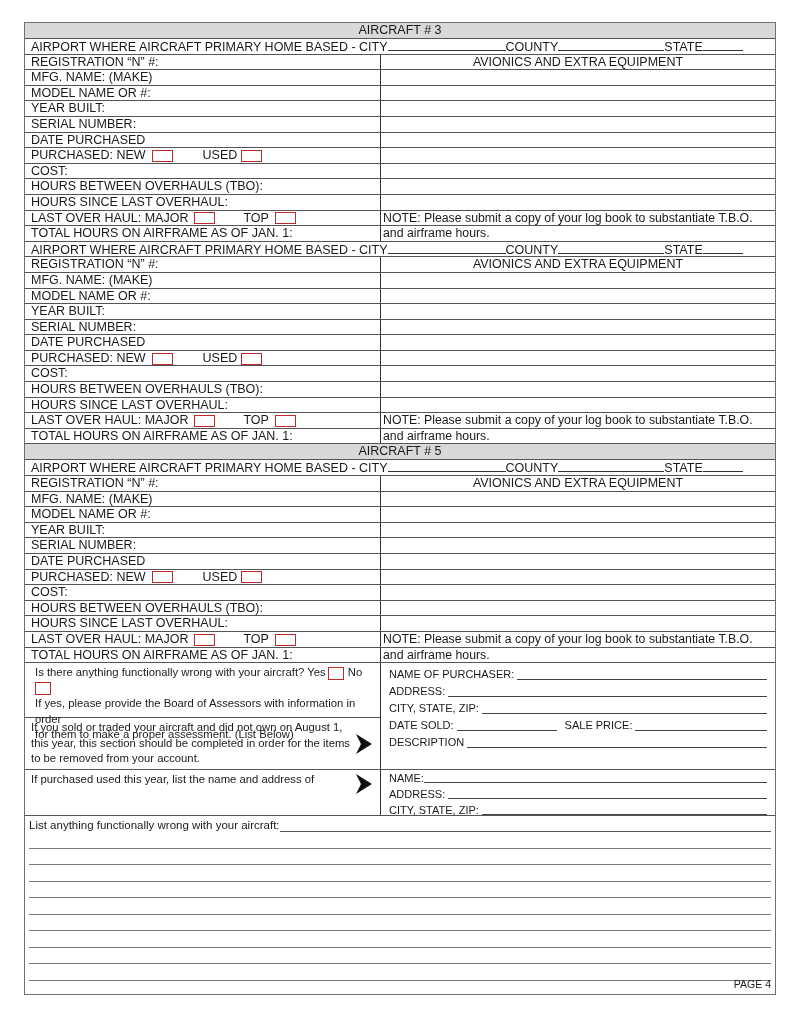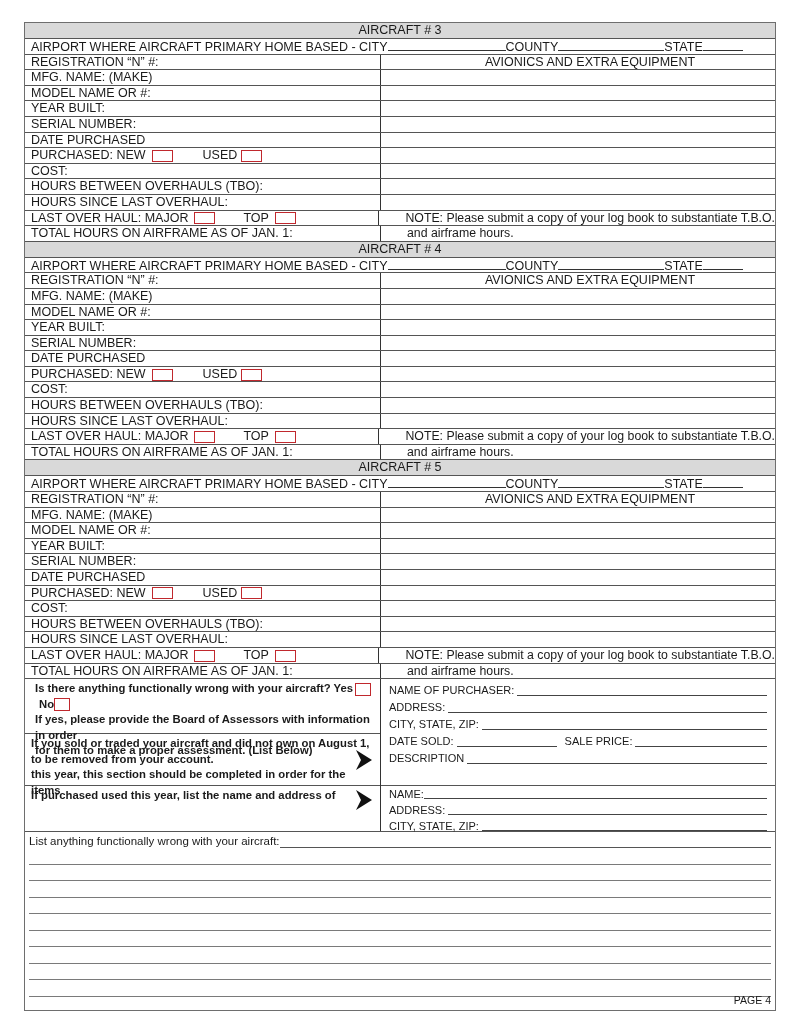--- a/index.html
+++ b/index.html
@@ -1,28 +1,28 @@
 <!DOCTYPE html>
 <html><head>
 <meta charset="utf-8">
 <style>
   html, body { margin: 0; padding: 0; background: #ffffff; }
   body { width: 800px; height: 1035px; position: relative; font-family: "Liberation Sans", sans-serif; color: #1a1a1a; overflow: hidden; }
   .page { position: absolute; left: 24px; top: 22px; width: 752px; border: 1.5px solid #6e6e6e; box-sizing: border-box; }
   .section-head { height: 15px; background: #d9d9d9; border-bottom: 1px solid #555; text-align: center; font-size: 12.5px; line-height: 15px; }
   .row { display: flex; height: 15.6px; border-bottom: 1px solid #555; font-size: 12.5px; line-height: 15.6px; box-sizing: border-box; justify-content: center; }
   .row .l { width: 356px; padding-left: 6px; border-right: 1px solid #333; white-space: nowrap; position: relative; box-sizing: border-box; }
-  .row .r { flex: 1; padding-left: 2px; white-space: nowrap; box-sizing: border-box; margin-left: 24px; }
+  .row .r { flex: 1; padding-left: 2px; white-space: nowrap; box-sizing: border-box; }
   .row.full .l { width: 100%; border-right: none; }
   .uline { display: inline-block; border-bottom: 1px solid #333; height: 11px; vertical-align: baseline; }
   .cb { display: inline-block; width: 21px; height: 12px; border: 1.5px solid #c0282d; box-sizing: border-box; vertical-align: middle; margin-left: 6px; background: #fff; cursor: pointer; }
   .center { text-align: center; padding-left: 0 !important; }
   .note { font-size: 12.3px; }
   .lower { display: flex; border-bottom: 1px solid #555; }
-  .lower .l { width: 356px; border-right: 1px solid #333; box-sizing: border-box; font-weight: bold; }
+  .lower .l { width: 356px; border-right: 1px solid #333; box-sizing: border-box; }
   .lower .r { flex: 1; box-sizing: border-box; }
   .blk { border-bottom: 1px solid #555; padding: 2px 6px; font-size: 11.3px; line-height: 15.5px; position: relative; box-sizing: border-box; }
   .blk:last-child { border-bottom: none; }
   .rblk { border-bottom: 1px solid #555; padding: 2px 8px; font-size: 11px; line-height: 17px; box-sizing: border-box; }
   .rblk:last-child { border-bottom: none; }
   .fline { display: flex; align-items: flex-end; white-space: nowrap; }
   .fline .fill { flex: 1; border-bottom: 1px solid #444; margin-left: 3px; height: 12px; margin-bottom: 3px; }
   .arrow { position: absolute; right: 8px; width: 16px; height: 20px; }
   .list-area { padding: 2px 4px 0 4px; height: 176px; position: relative; }
   .list-head { font-size: 11.5px; line-height: 14px; display: flex; align-items: flex-end; }
@@ -86,21 +86,20 @@
         <div class="l"><span>LAST OVER HAUL:  MAJOR</span><span class="cb"></span><span style="display:inline-block;width:28px"></span><span>TOP</span><span class="cb"></span></div>
         <div class="r note">NOTE: Please submit a copy of your log book to substantiate T.B.O.</div>
       </div>
     <div class="row">
         <div class="l">TOTAL HOURS ON AIRFRAME AS OF JAN. 1:</div>
         <div class="r note">and airframe hours.</div>
       </div>
   </div>
 
   <div>
-    <div class="section-head">AIRCRAFT # 4</div>
     <div class="row full">
       <div class="l">
         <span>AIRPORT WHERE AIRCRAFT PRIMARY HOME BASED - CITY</span><span class="uline" style="width:118px"></span><span>COUNTY</span><span class="uline" style="width:106px"></span><span>STATE</span><span class="uline" style="width:40px"></span>
       </div>
     </div>
     <div class="row">
         <div class="l">REGISTRATION “N” #:</div>
         <div class="r center">AVIONICS AND EXTRA EQUIPMENT</div>
       </div>
     <div class="row">
@@ -208,22 +207,22 @@
 
   <div class="lower">
     <div class="l">
       <div class="blk" style="height:55px;padding-left:10px">
         <div><span>Is there anything functionally wrong with your aircraft? Yes</span><span class="cb" style="margin-left:2px;width:16px;height:13px"></span><span style="margin-left:4px">No</span><span class="cb" style="margin-left:0;width:16px;height:13px"></span></div>
         <div>If yes, please provide the Board of Assessors with information in order</div>
         <div>for them to make a proper assessment. (List Below)</div>
       </div>
       <div class="blk" style="height:52px">
         <div>If you sold or traded your aircraft and did not own on August 1,</div>
+        <div>this year, this section should be completed in order for the items</div>
         <div>to be removed from your account.</div>
-        <div>this year, this section should be completed in order for the items</div>
         <svg class="arrow" style="top:16px" viewBox="0 0 16 20">
             <path d="M0 0 L16 10 L0 20 L5 10 Z" fill="#111"></path>
           </svg>
       </div>
       <div class="blk" style="height:45px">
         <div>If purchased used this year, list the name and address of</div>
         <svg class="arrow" style="top:4px" viewBox="0 0 16 20">
             <path d="M0 0 L16 10 L0 20 L5 10 Z" fill="#111"></path>
           </svg>
       </div>

